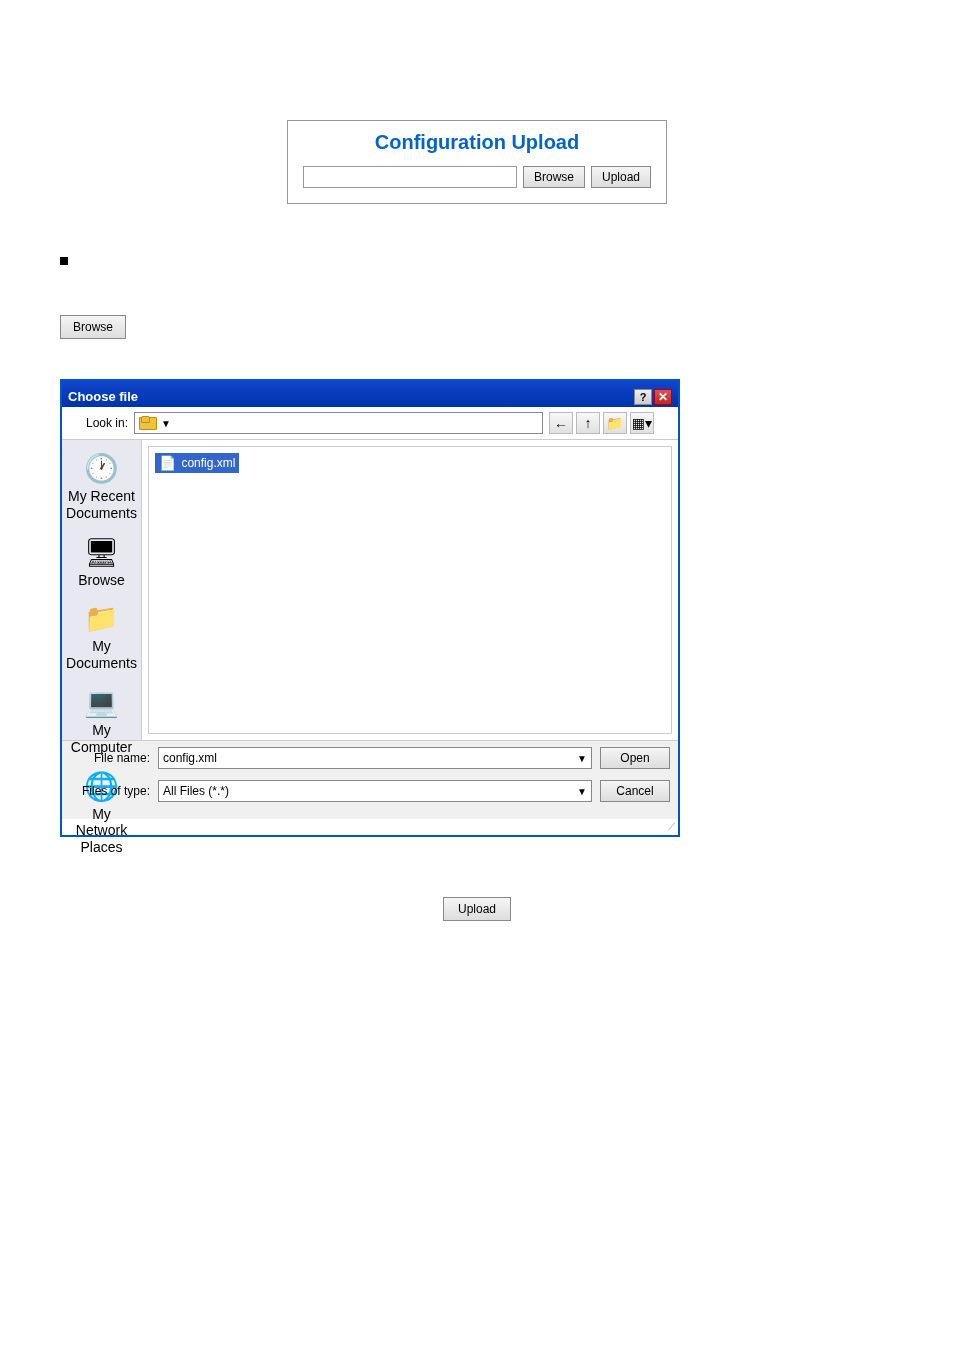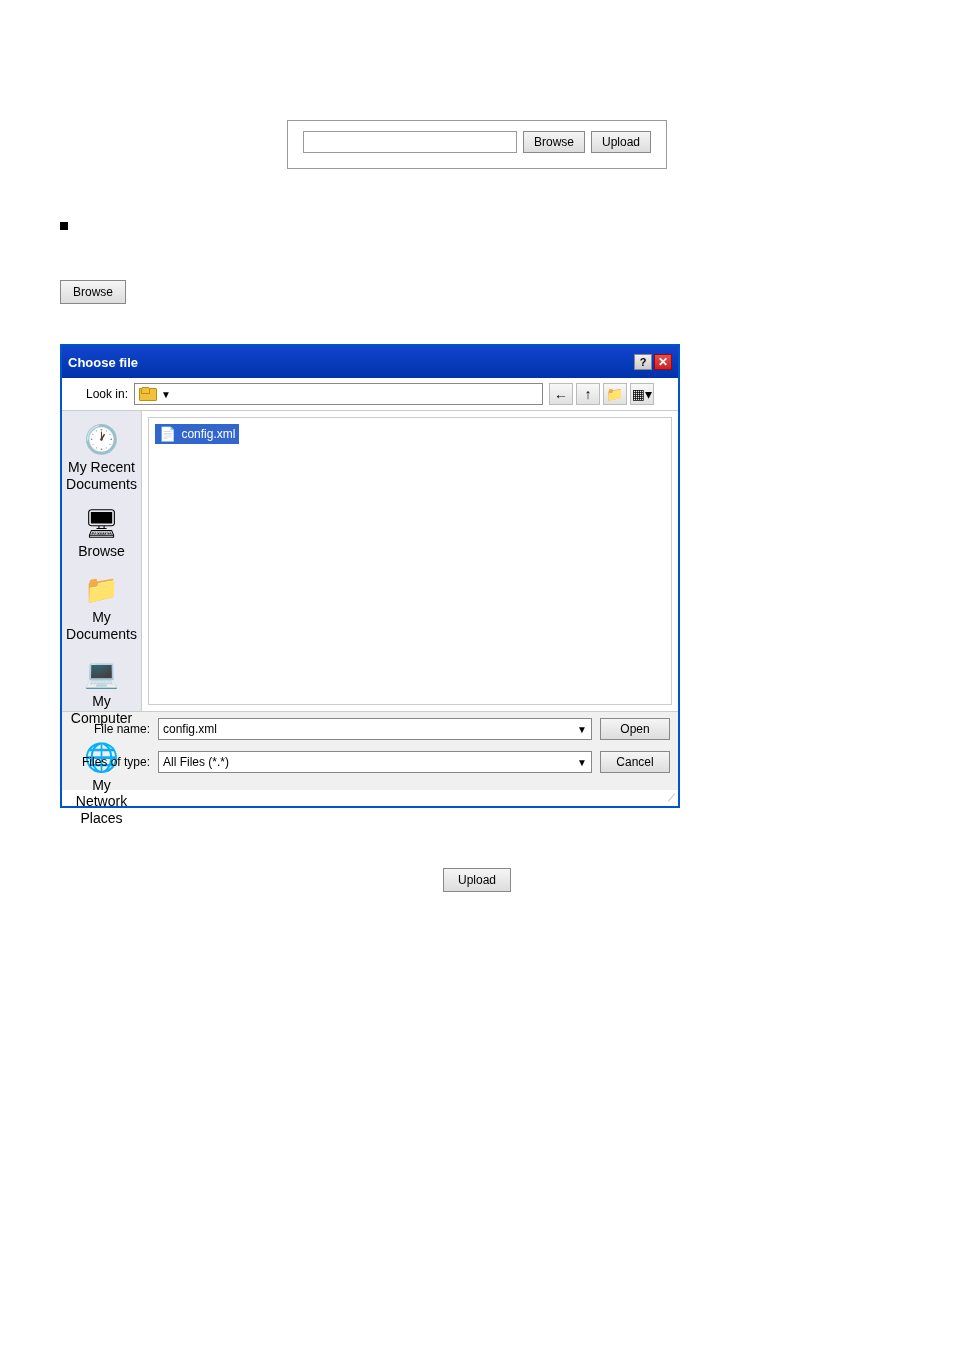--- a/index.html
+++ b/index.html
@@ -93,23 +93,23 @@
     .file-dialog {
       border: 2px solid #0055cc;
       background: #fff;
       width: 620px;
       user-select: none;
     }
     .dialog-titlebar {
       background: linear-gradient(to bottom, #1144cc, #0033aa);
       color: #fff;
       display: flex;
-      align-items: center;
+      align-items: flex-start;
       justify-content: space-between;
-      padding: 16px 6px;
+      padding: 8px 6px;
       height: 26px;
     }
     .dialog-title-text {
       font-size: 13px;
       font-weight: bold;
       color: #fff;
     }
     .dialog-controls {
       display: flex;
       gap: 2px;
@@ -341,20 +341,21 @@
       padding: 2px 3px;
       font-size: 10px;
       color: #999;
     }
   </style>
 </head>
 <body>
 
 <div class="config-upload-section">
   <div class="config-upload-box">
+    <div class="config-upload-title">Configuration Upload</div>
     <div class="config-upload-row">
       <input class="config-file-input" type="text" placeholder="" style="">
       <button class="btn-small">Browse</button>
       <button class="btn-small">Upload</button>
     </div>
   </div>
 </div>
 
 <div class="instruction-section">
   <div class="bullet-point">

